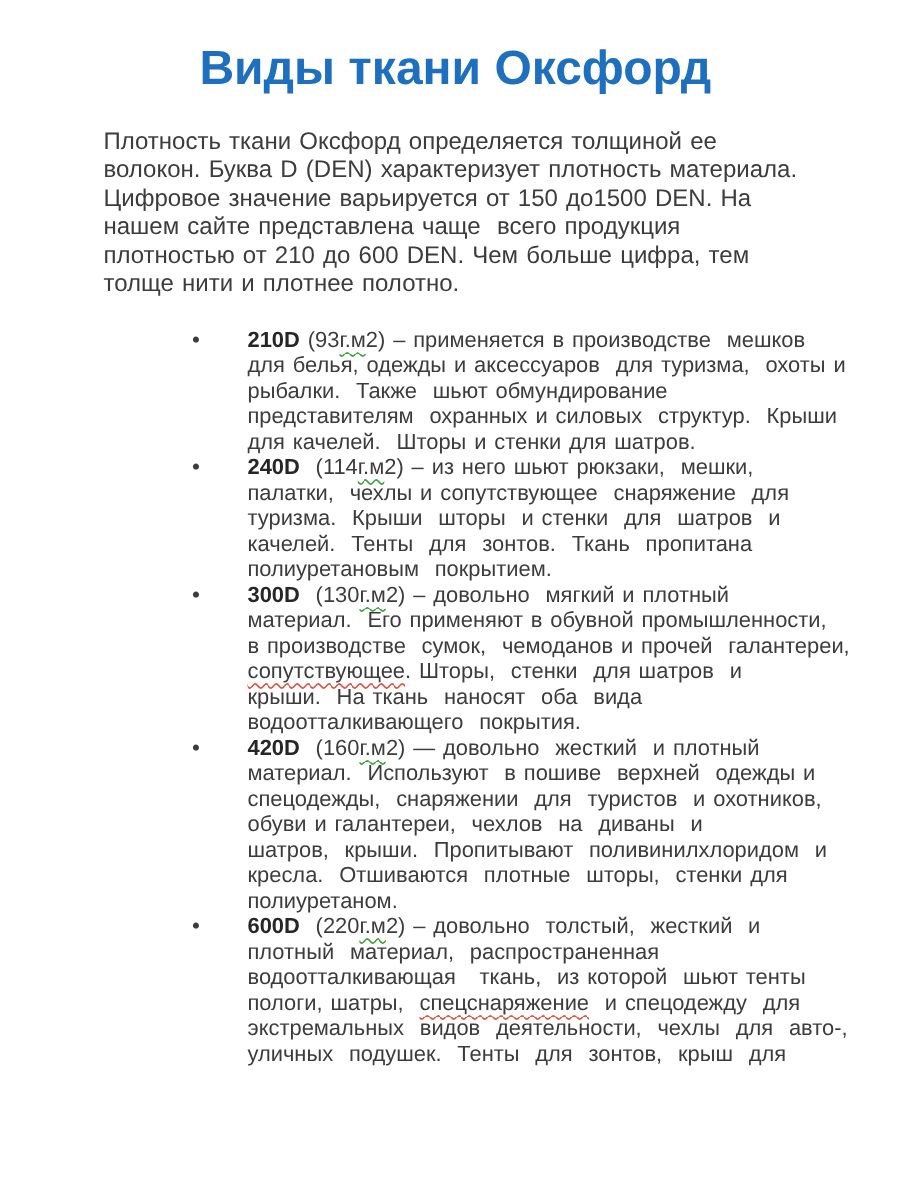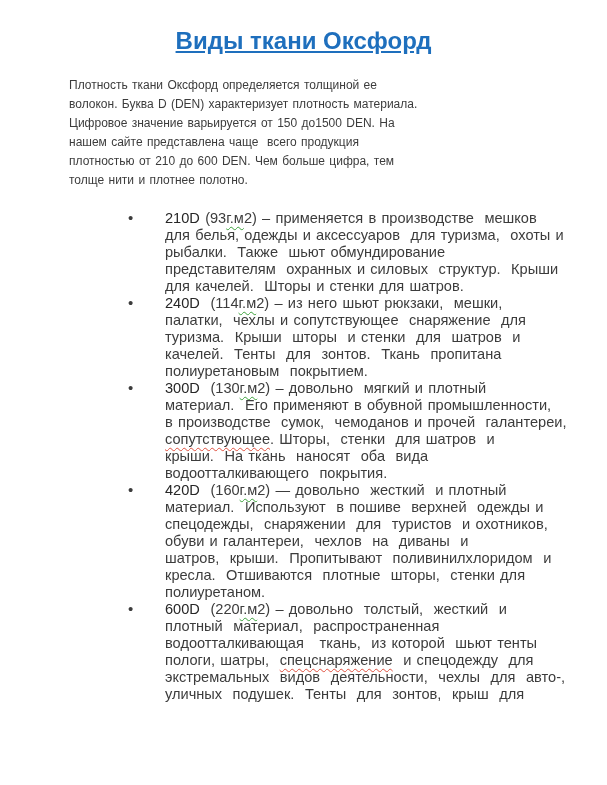--- a/index.html
+++ b/index.html
@@ -9,42 +9,41 @@
     background: #ffffff;
     overflow: hidden;
     font-family: "Liberation Sans", "DejaVu Sans", sans-serif;
     color: var(--body, #3c3c3c);
   }
   .page { width: 607px; height: 785px; position: relative; }
   .title {
     margin: 0;
     padding-top: 27px;
     text-align: center;
-    font-size: 24px;
+    font-size: 32px;
     line-height: 1.15;
     font-weight: 700;
     color: var(--title, #1e6fbd);
-    text-decoration: underline;
   }
   .intro {
     margin: 21px 40px 0 69px;
-    font-size: 12px;
+    font-size: 16px;
     line-height: 19px;
     word-spacing: 1px;
   }
   .bullets {
     margin: 20px 0 0 127px;
     font-size: 14.6px;
     line-height: 17px;
     word-spacing: 1.2px;
   }
   .bullet { position: relative; padding-left: 38px; }
   .marker { position: absolute; left: 1px; top: -1px; font-size: 15px; }
   .line { white-space: pre; }
-  .b { font-weight: 400; color: #262626; }
+  .b { font-weight: 700; color: #262626; }
   .sq-green {
     text-decoration-line: underline;
     text-decoration-style: wavy;
     text-decoration-color: var(--squiggle_green, #3aa13a);
     text-decoration-thickness: 1px;
     text-underline-offset: 3px;
   }
   .sq-red {
     text-decoration-line: underline;
     text-decoration-style: wavy;

